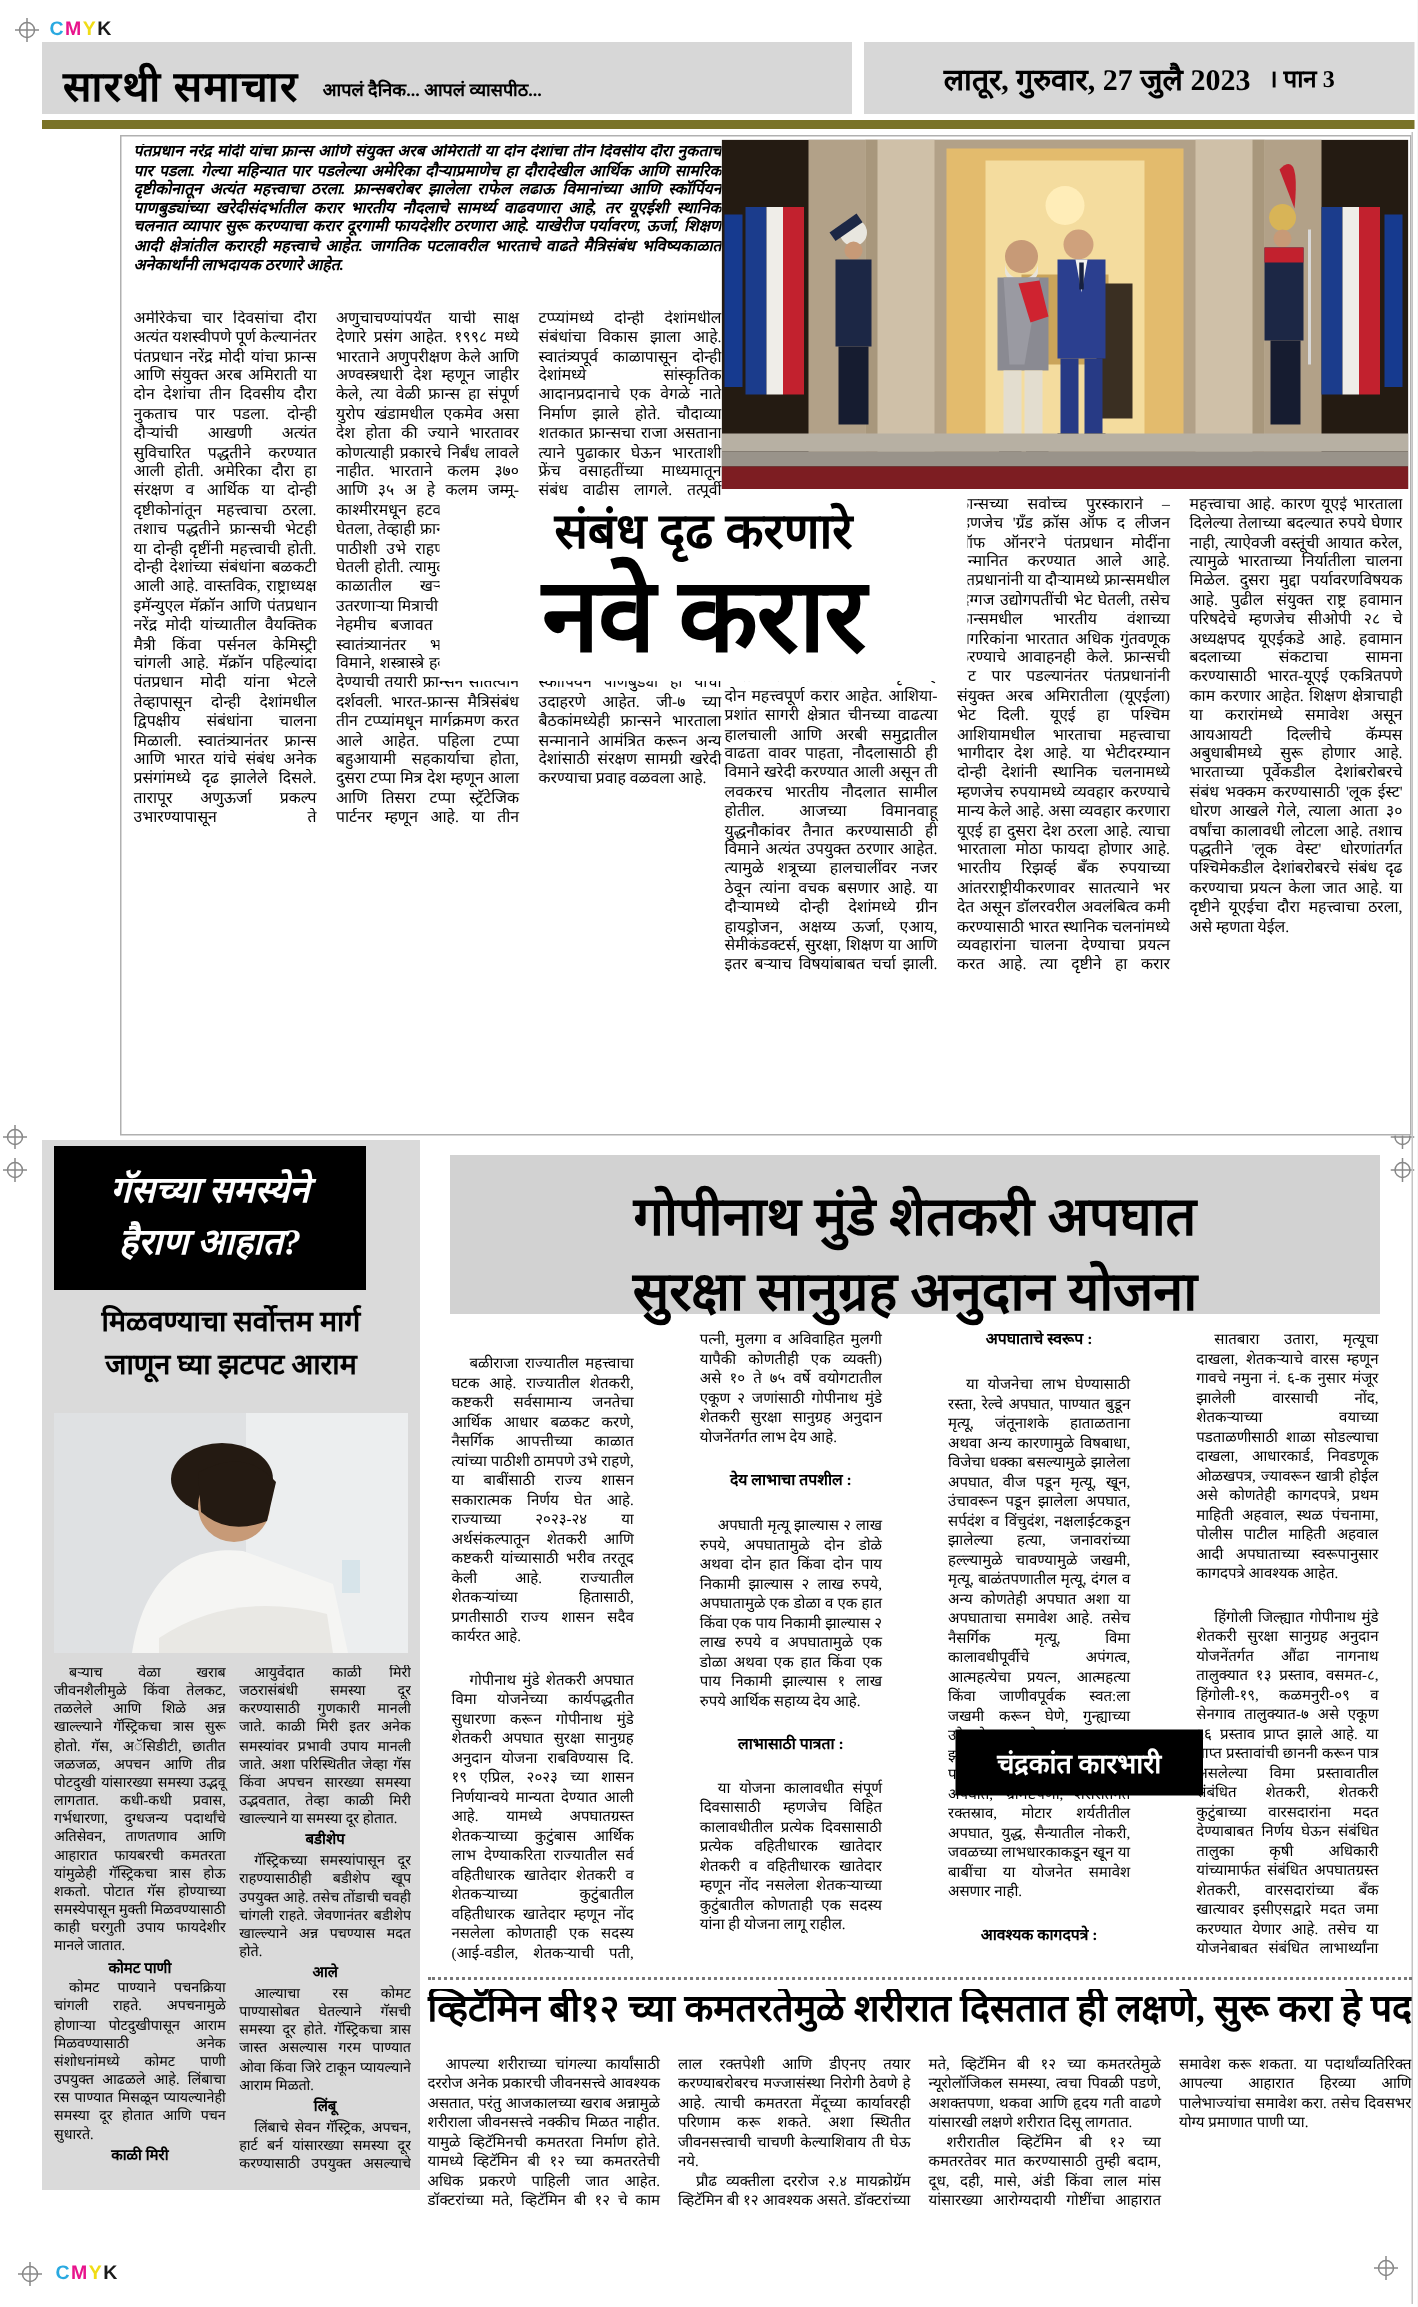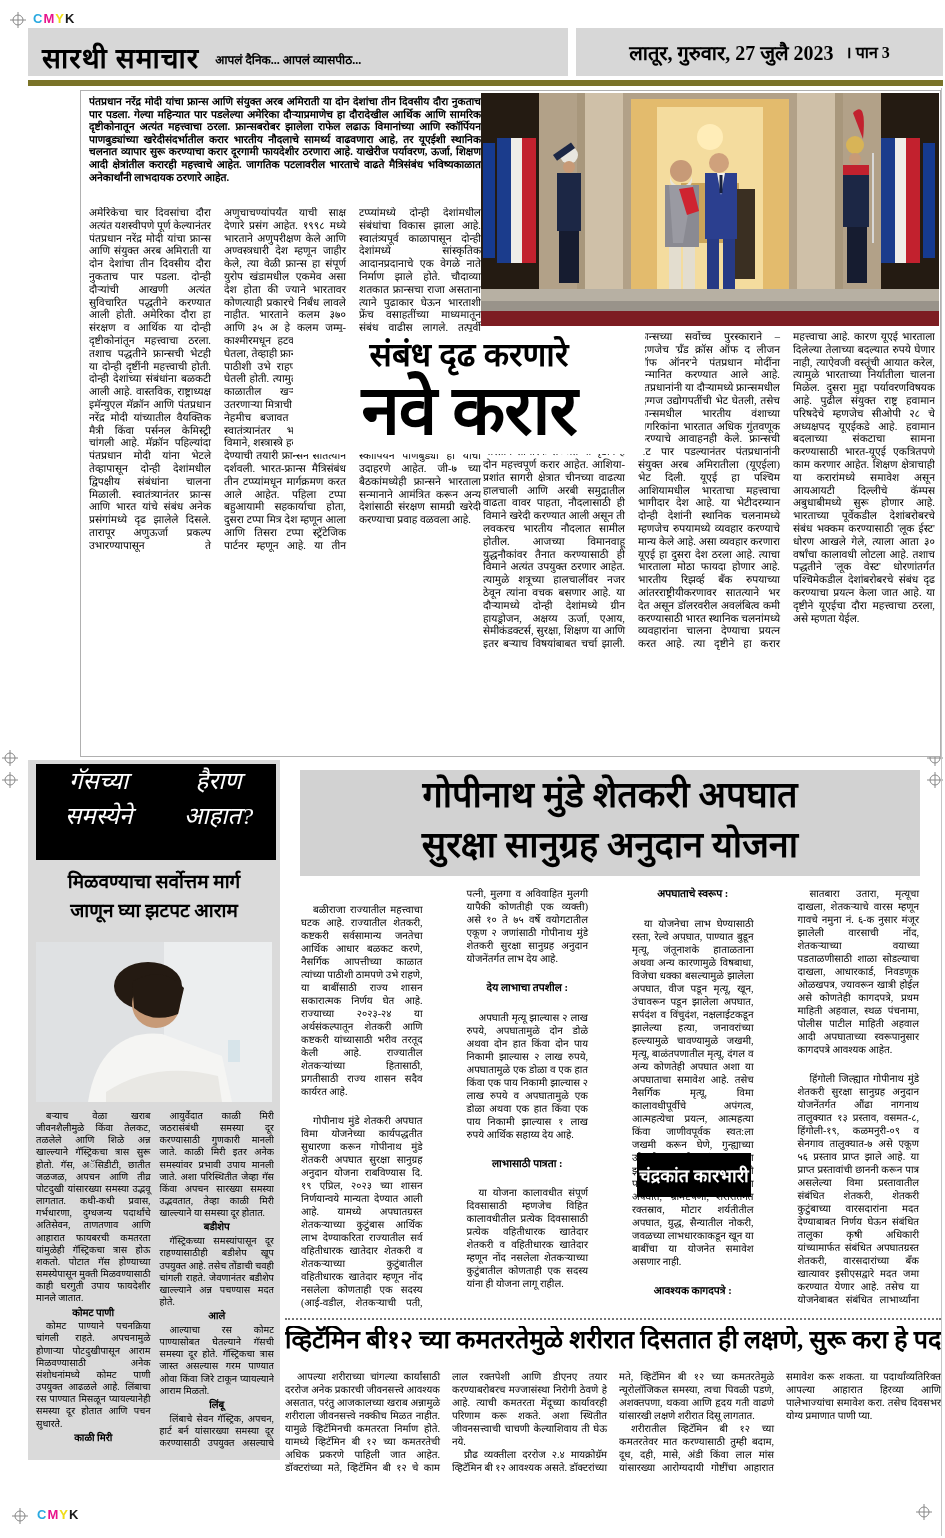--- a/index.html
+++ b/index.html
@@ -28,51 +28,51 @@
   .mast-right{position:absolute;left:576px;top:28px;width:367px;height:48px;background:#d7d7d7;
               display:flex;align-items:center;justify-content:center;gap:12px;font-weight:bold;}
   .mast-date{font-size:20px;white-space:nowrap;}
   .mast-page{font-size:16px;white-space:nowrap;}
   .gold-rule{position:absolute;left:28px;top:80px;width:915px;height:6px;background:#7a7328;}
   .right-rule{position:absolute;left:941px;top:88px;width:1px;height:1448px;background:#c4c4c4;}
   
   .lead-box{position:absolute;left:80px;top:90px;width:861px;height:667px;
             border:1px solid #b0b0b0;background:#fff;box-sizing:border-box;}
   .lead-intro{position:absolute;left:8px;top:5px;width:392px;height:108px;overflow:hidden;
-              font-size:10.5px;font-weight:bold;line-height:1.2;text-align:justify;margin:0;}
+              font-size:10.5px;font-weight:bold;line-height:1.2;text-align:justify;margin:0;font-style:italic;}
   .lead-photo{position:absolute;left:400px;top:2px;width:458px;height:233px;overflow:hidden;}
   .cols{position:absolute;text-align:justify;font-size:10.5px;line-height:1.22;overflow:hidden;}
   .cols-left{left:8px;top:116px;width:392px;height:543px;column-count:3;column-gap:13px;}
   .cols-right{left:402px;top:240px;width:452px;height:419px;column-count:3;column-gap:13px;}
   .lead-headline{position:absolute;left:212px;top:241px;width:352px;background:#fff;
                  text-align:center;padding:4px 0 8px;}
   .hl1{font-size:33px;font-weight:bold;line-height:1.2;}
   .hl2{font-size:69px;font-weight:900;line-height:1.02;letter-spacing:-1px;}
   
   .gas-block{position:absolute;left:28px;top:760px;width:252px;height:700px;background:#dadada;}
-  .gas-head{position:absolute;left:8px;top:4px;width:240px;height:96px;background:#000;color:#fff;
-            display:flex;flex-direction:row;justify-content:center;text-align:center;
-            font-style:italic;font-weight:normal;font-size:24px;line-height:1.45;}
+  .gas-head{position:absolute;left:8px;top:4px;width:208px;height:96px;background:#000;color:#fff;
+            display:flex;flex-direction:column;justify-content:center;text-align:center;
+            font-style:italic;font-weight:bold;font-size:24px;line-height:1.45;}
   .gas-sub{position:absolute;left:4px;top:108px;width:244px;text-align:center;
            font-weight:bold;font-size:19px;line-height:1.5;}
   .gas-photo{position:absolute;left:8px;top:182px;width:236px;height:160px;overflow:hidden;}
   .gas-body{position:absolute;left:8px;top:350px;width:238px;height:344px;column-count:2;
             column-gap:9px;font-size:9.5px;line-height:1.28;text-align:justify;overflow:hidden;}
   .gas-body h4{margin:2px 0 1px;text-align:center;font-size:10px;}
   .gas-body p{margin:0;text-indent:10px;}
   
   .munde-block{position:absolute;left:285px;top:765px;width:656px;height:553px;}
   .munde-head{position:absolute;left:15px;top:5px;width:620px;height:106px;background:#d2d2d2;
               text-align:center;font-weight:bold;font-size:36px;line-height:1.4;
-              padding-top:0;box-sizing:border-box;}
+              padding-top:16px;box-sizing:border-box;}
   .munde-body{position:absolute;left:0;top:122px;width:650px;height:430px;column-count:4;
               column-gap:12px;font-size:10px;line-height:1.3;text-align:justify;overflow:hidden;}
   .munde-body h4{margin:2px 0 1px;text-align:center;font-size:10.5px;}
   .munde-body p{margin:16px;text-indent:12px;}
-  .byline-box{position:absolute;left:352px;top:388px;width:114px;height:44px;background:#000;
+  .byline-box{position:absolute;left:352px;top:388px;width:165px;height:44px;background:#000;
               color:#fff;display:flex;align-items:center;justify-content:center;
               font-weight:bold;font-size:18px;}
   
   .vitamin-block{position:absolute;left:285px;top:1318px;width:656px;height:218px;}
   .dotted-rule{position:absolute;top:0;left:0;width:100%;border-top:2px dotted #777;}
   .vit-head{position:absolute;top:8px;width:100%;text-align:center;font-weight:bold;
             font-size:25px;line-height:1.15;white-space:nowrap;overflow:hidden;}
   .vit-body{position:absolute;top:52px;left:0;width:100%;height:164px;column-count:4;
             column-gap:12px;font-size:10px;line-height:1.3;text-align:justify;overflow:hidden;}
   .vit-body p{margin:0;text-indent:12px;}

